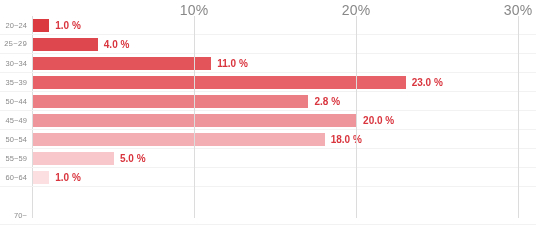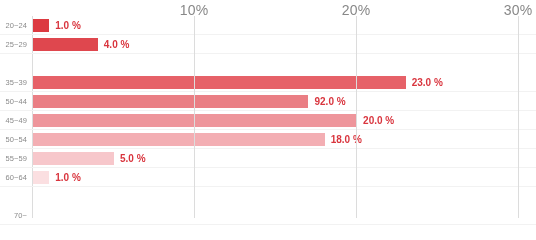--- a/index.html
+++ b/index.html
@@ -129,35 +129,41 @@
     <div class="baseline"></div>
     <div class="rows">
         <div class="row" style="top: 0px;">
           <div class="row-sep" style="background: rgb(242, 242, 242);"></div>
           <div class="cat-label" style="color: rgb(138, 138, 138);">20~24</div>
           <div class="bar" style="width: 16.2058px; background: rgb(220, 58, 65);"></div>
           <div class="bar-value" style="left: 17.2058px; color: rgb(217, 53, 62);">1.0 %</div>
         </div>
         <div class="row" style="top: 19px;">
           <div class="row-sep" style="background: rgb(242, 242, 242);"></div>
-          <div class="cat-label" style="color: rgb(138, 138, 138);">25~29</div>
+          <div class="cat-label" style="color: rgb(138, 138, 138); font-family: Liberation Mono, monospace;">25~29</div>
           <div class="bar" style="width: 64.8232px; background: rgb(223, 71, 78);"></div>
           <div class="bar-value" style="left: 65.8232px; color: rgb(217, 53, 62);">4.0 %</div>
+        </div>
+        <div class="row" style="top: 38px;">
+          <div class="row-sep" style="background: rgb(242, 242, 242);"></div>
+          <div class="cat-label" style="color: rgb(138, 138, 138);">30~34</div>
+          <div class="bar" style="width: 178.264px; background: rgb(226, 83, 90);"></div>
+          <div class="bar-value" style="left: 179.264px; color: rgb(217, 53, 62);">11.0 %</div>
         </div>
         <div class="row" style="top: 57px;">
           <div class="row-sep" style="background: rgb(242, 242, 242);"></div>
           <div class="cat-label" style="color: rgb(138, 138, 138);">35~39</div>
           <div class="bar" style="width: 372.733px; background: rgb(230, 97, 104);"></div>
           <div class="bar-value" style="left: 373.733px; color: rgb(217, 53, 62);">23.0 %</div>
         </div>
         <div class="row" style="top: 76px;">
           <div class="row-sep" style="background: rgb(242, 242, 242);"></div>
           <div class="cat-label" style="color: rgb(138, 138, 138);">50~44</div>
           <div class="bar" style="width: 275.498px; background: rgb(234, 126, 132);"></div>
-          <div class="bar-value" style="left: 276.498px; color: rgb(217, 53, 62);">92.0 %</div>
+          <div class="bar-value" style="left: 276.498px; color: rgb(217, 53, 62);">2.8 %</div>
         </div>
         <div class="row" style="top: 95px;">
           <div class="row-sep" style="background: rgb(242, 242, 242);"></div>
           <div class="cat-label" style="color: rgb(138, 138, 138);">45~49</div>
           <div class="bar" style="width: 324.116px; background: rgb(238, 149, 155);"></div>
           <div class="bar-value" style="left: 325.116px; color: rgb(217, 53, 62);">20.0 %</div>
         </div>
         <div class="row" style="top: 114px; padding-left: 35px;">
           <div class="row-sep" style="background: rgb(242, 242, 242);"></div>
           <div class="cat-label" style="color: rgb(138, 138, 138);">50~54</div>

